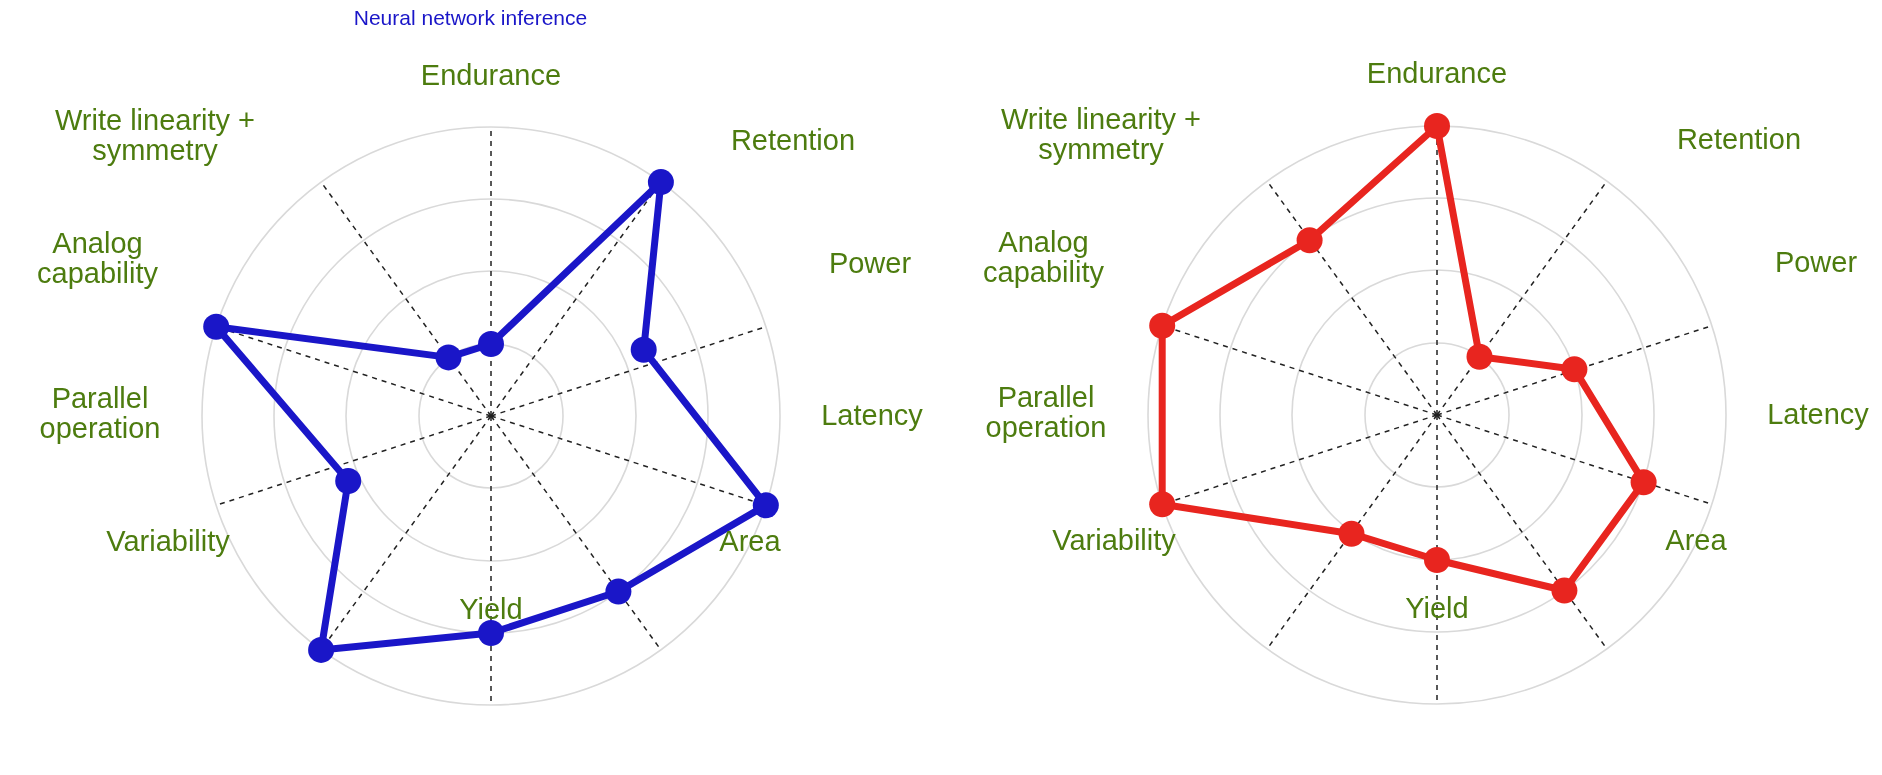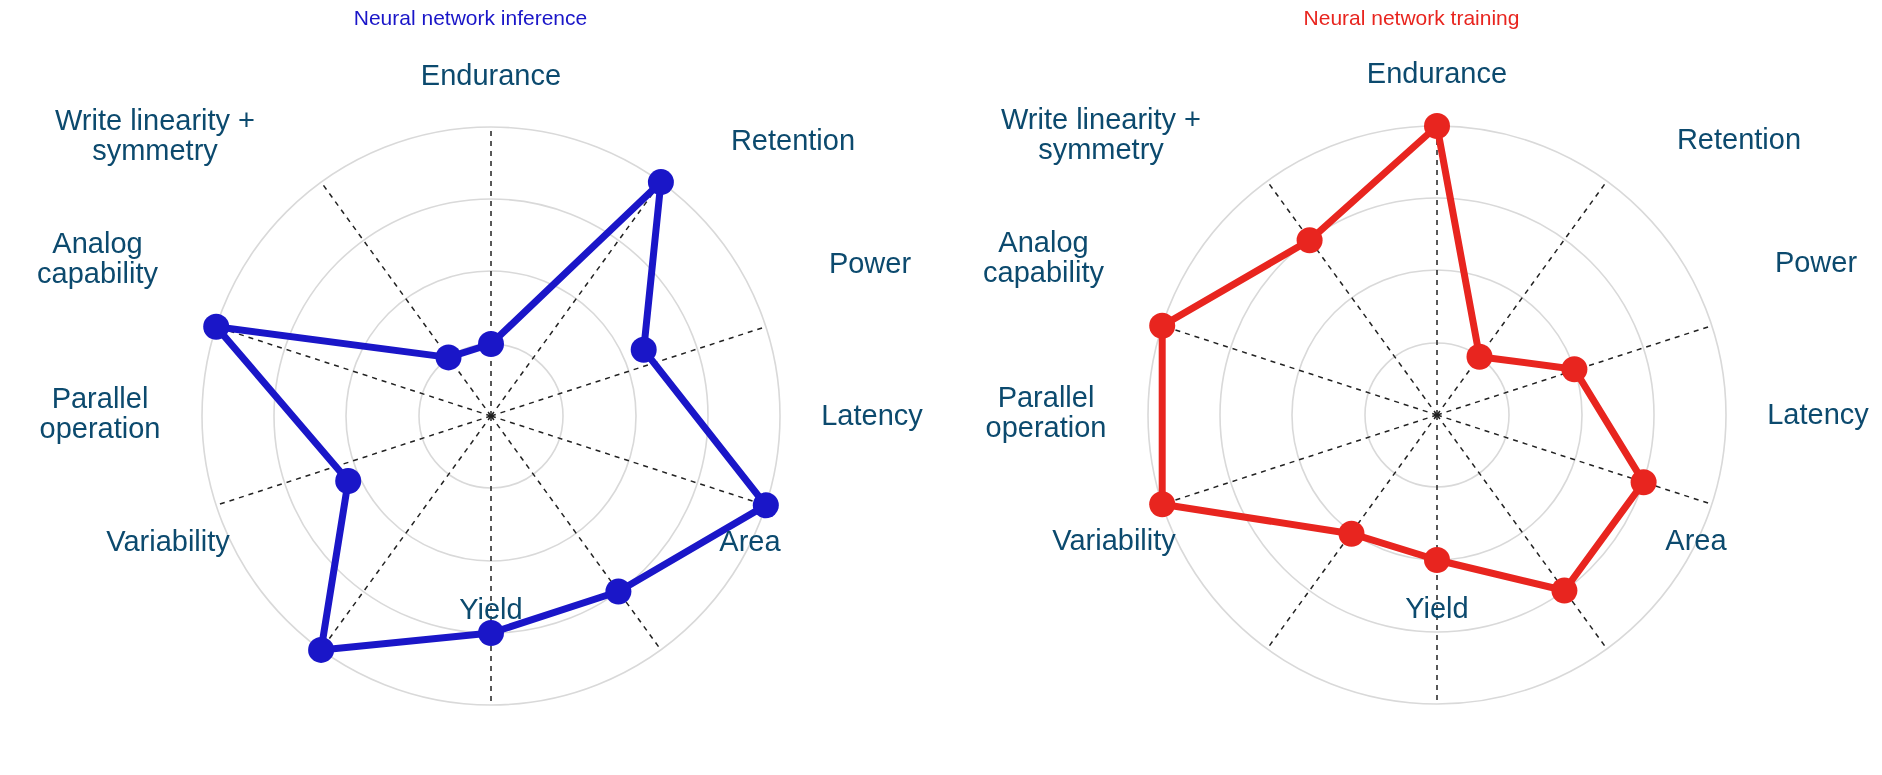--- a/index.html
+++ b/index.html
@@ -13,21 +13,21 @@
   .panel.left{left:0;}
   .panel.right{left:941px;}
   .chart-title{
     position:absolute;top:6px;left:0;width:941px;text-align:center;
     font-size:21px;font-weight:400;letter-spacing:0px;
   }
   .title-left{color:#1a16c8;}
   .title-right{color:#e8251f;}
   .radar-svg{position:absolute;left:0;top:0;width:941px;height:775px;}
   .axis-label{
-    position:absolute;font-size:29px;color:#0c4a6e;line-height:1.05;
+    position:absolute;font-size:29px;color:#4d7c0f;line-height:1.05;
     white-space:pre-line;
   }
   .al-center{text-align:center;}
   .al-right{text-align:center;}
   .al-left{text-align:center;}
 </style>
 </head>
 <body>
 
 <div class="page">
@@ -80,21 +80,20 @@
     <div class="axis-label al-right" style="left:30px;top:526px;width:276px;">Variability</div>
     <div class="axis-label al-right" style="left:0px;top:383px;width:200px;">Parallel
 operation</div>
     <div class="axis-label al-right" style="left:0px;top:228px;width:195px;">Analog
 capability</div>
     <div class="axis-label al-center" style="left:10px;top:105px;width:290px;">Write linearity +
 symmetry</div>
   </div>
 
   <div class="panel right">
-    <div class="chart-title title-right">Neural network training</div>
 
     <svg class="radar-svg" viewBox="0 0 941 775">
       <g>
         <circle cx="496" cy="415" r="72" fill="none" stroke="#d9d9d9" stroke-width="1.6"></circle>
         <circle cx="496" cy="415" r="145" fill="none" stroke="#d9d9d9" stroke-width="1.6"></circle>
         <circle cx="496" cy="415" r="217" fill="none" stroke="#d9d9d9" stroke-width="1.6"></circle>
         <circle cx="496" cy="415" r="289" fill="none" stroke="#d9d9d9" stroke-width="1.6"></circle>
       </g>
       <g stroke="#222222" stroke-width="1.5" stroke-dasharray="5 5">
         <line x1="496" y1="415" x2="496.0" y2="126.0"></line>

